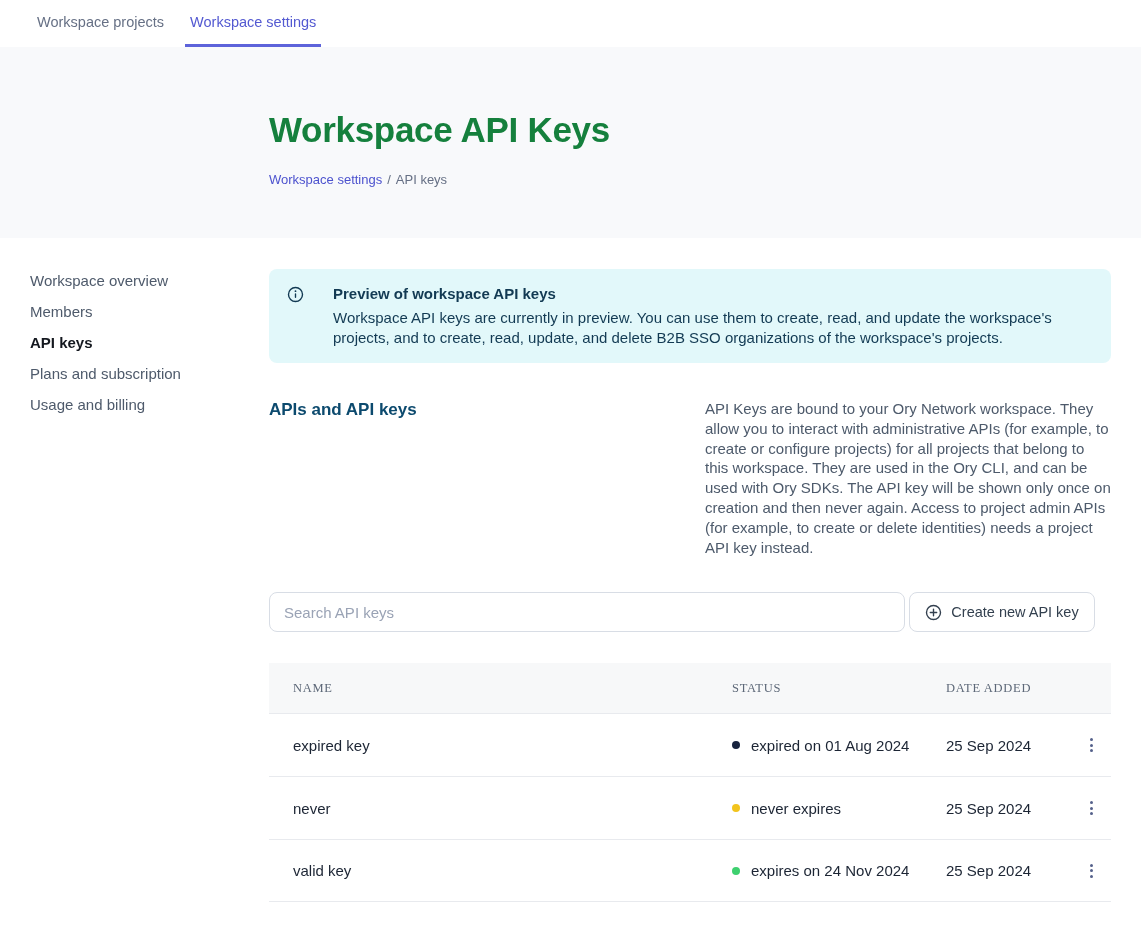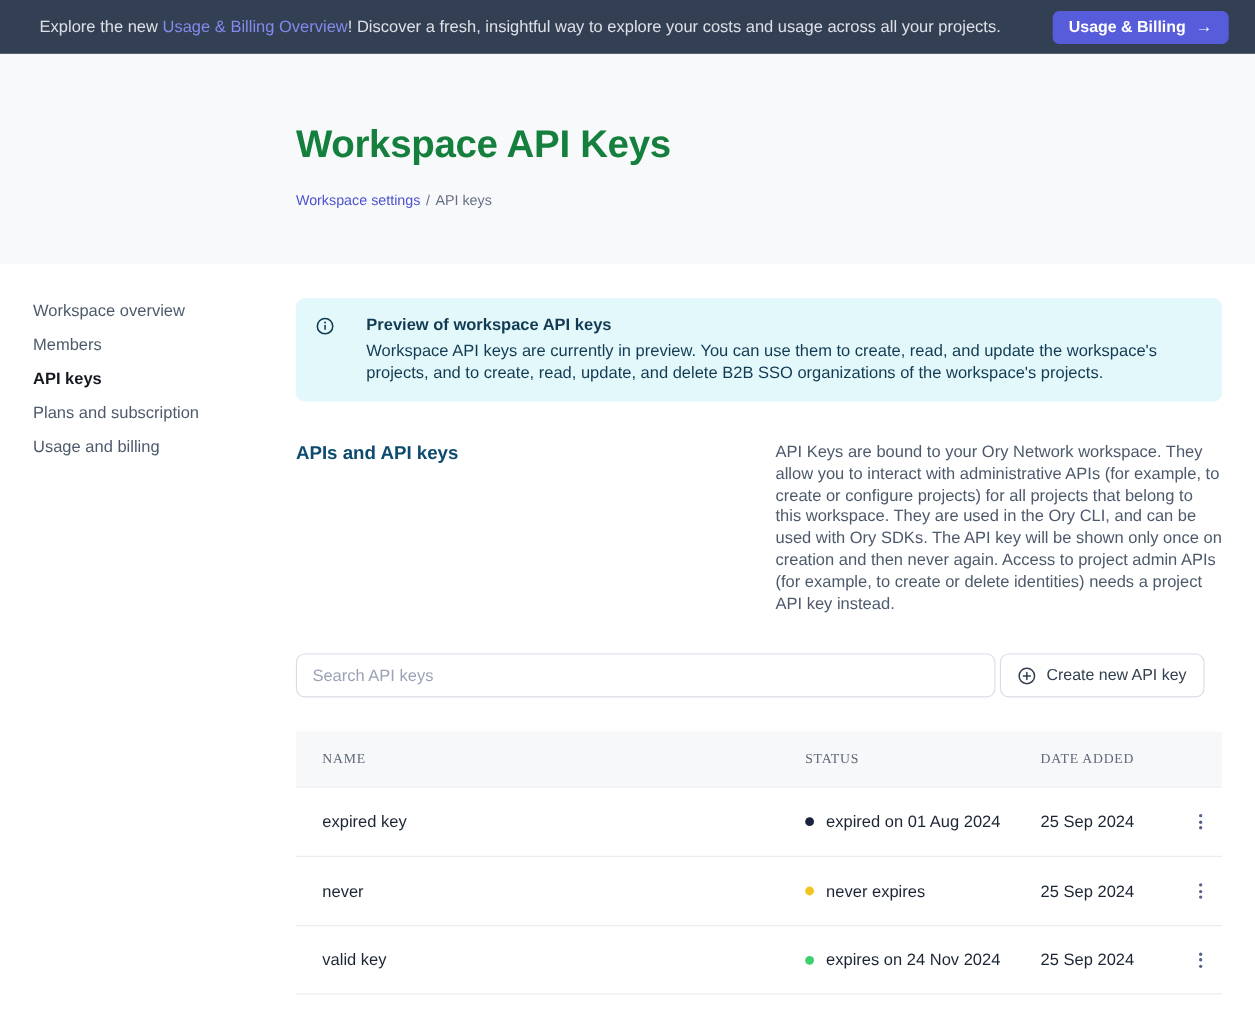--- a/index.html
+++ b/index.html
@@ -63,28 +63,25 @@
   .td { font-size:15px; color:#1c2534; }
   .dot { width:8px; height:8px; border-radius:50%; flex-shrink:0; display:inline-block; }
   .kebab { background:none; border:none; cursor:pointer; display:flex; flex-direction:column; gap:2.5px; padding:6px; }
   .kebab i { width:3px; height:3px; border-radius:50%; background:#55618b; display:block; }
 </style>
 </head>
 <body>
 
 <div class="page">
 
+  <nav class="topnav">
+    <div class="tab">Workspace projects</div>
+    <div class="tab active">Workspace settings</div>
+  </nav>
 
-  <div class="banner">
-    <div class="banner-text"><span>Explore the new </span><a class="banner-link">Usage &amp; Billing Overview</a><span>! Discover a fresh, insightful way to explore your costs and usage across all your projects.</span></div>
-    <button class="banner-btn">
-      <span>Usage &amp; Billing</span>
-      <span class="arrow">→</span>
-    </button>
-  </div>
 
   <header class="pagehead">
     <h1>Workspace API Keys</h1>
     <div class="breadcrumb">
       <a>Workspace settings</a><span class="sep">/</span><span>API keys</span>
     </div>
   </header>
 
   <div class="content">
 

